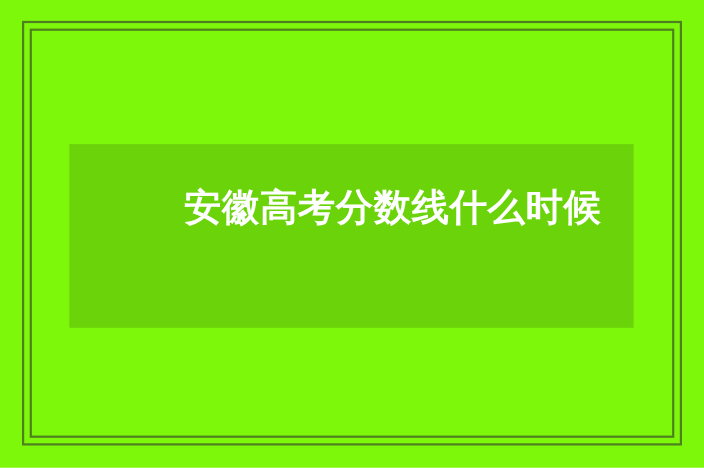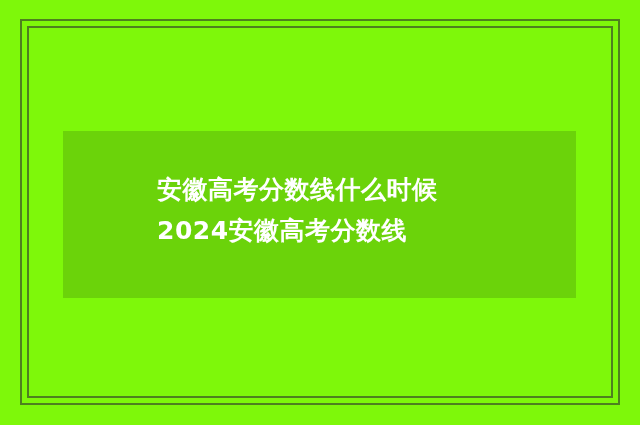--- a/index.html
+++ b/index.html
@@ -56,35 +56,35 @@
 
   #title-block {
     position: absolute;
     left: 94px;
     top: 38px;
     width: 400px;
   }
 
   .title-line {
     color: #ffffff;
-    font-size: 25px;
+    font-size: 34px;
     font-weight: bold;
     line-height: 41px;
     letter-spacing: 0.5px;
     white-space: nowrap;
+    text-align: center;
   }
 </style>
 </head>
 <body>
 
 <div id="canvas">
 
   <div id="outer-frame"></div>
   <div id="inner-frame"></div>
 
   <div id="content-panel">
     <div id="title-block">
       <div class="title-line">安徽高考分数线什么时候</div>
-      <div class="title-line">2024安徽高考分数线</div>
     </div>
   </div>
 
 </div>
 
 </body></html>

